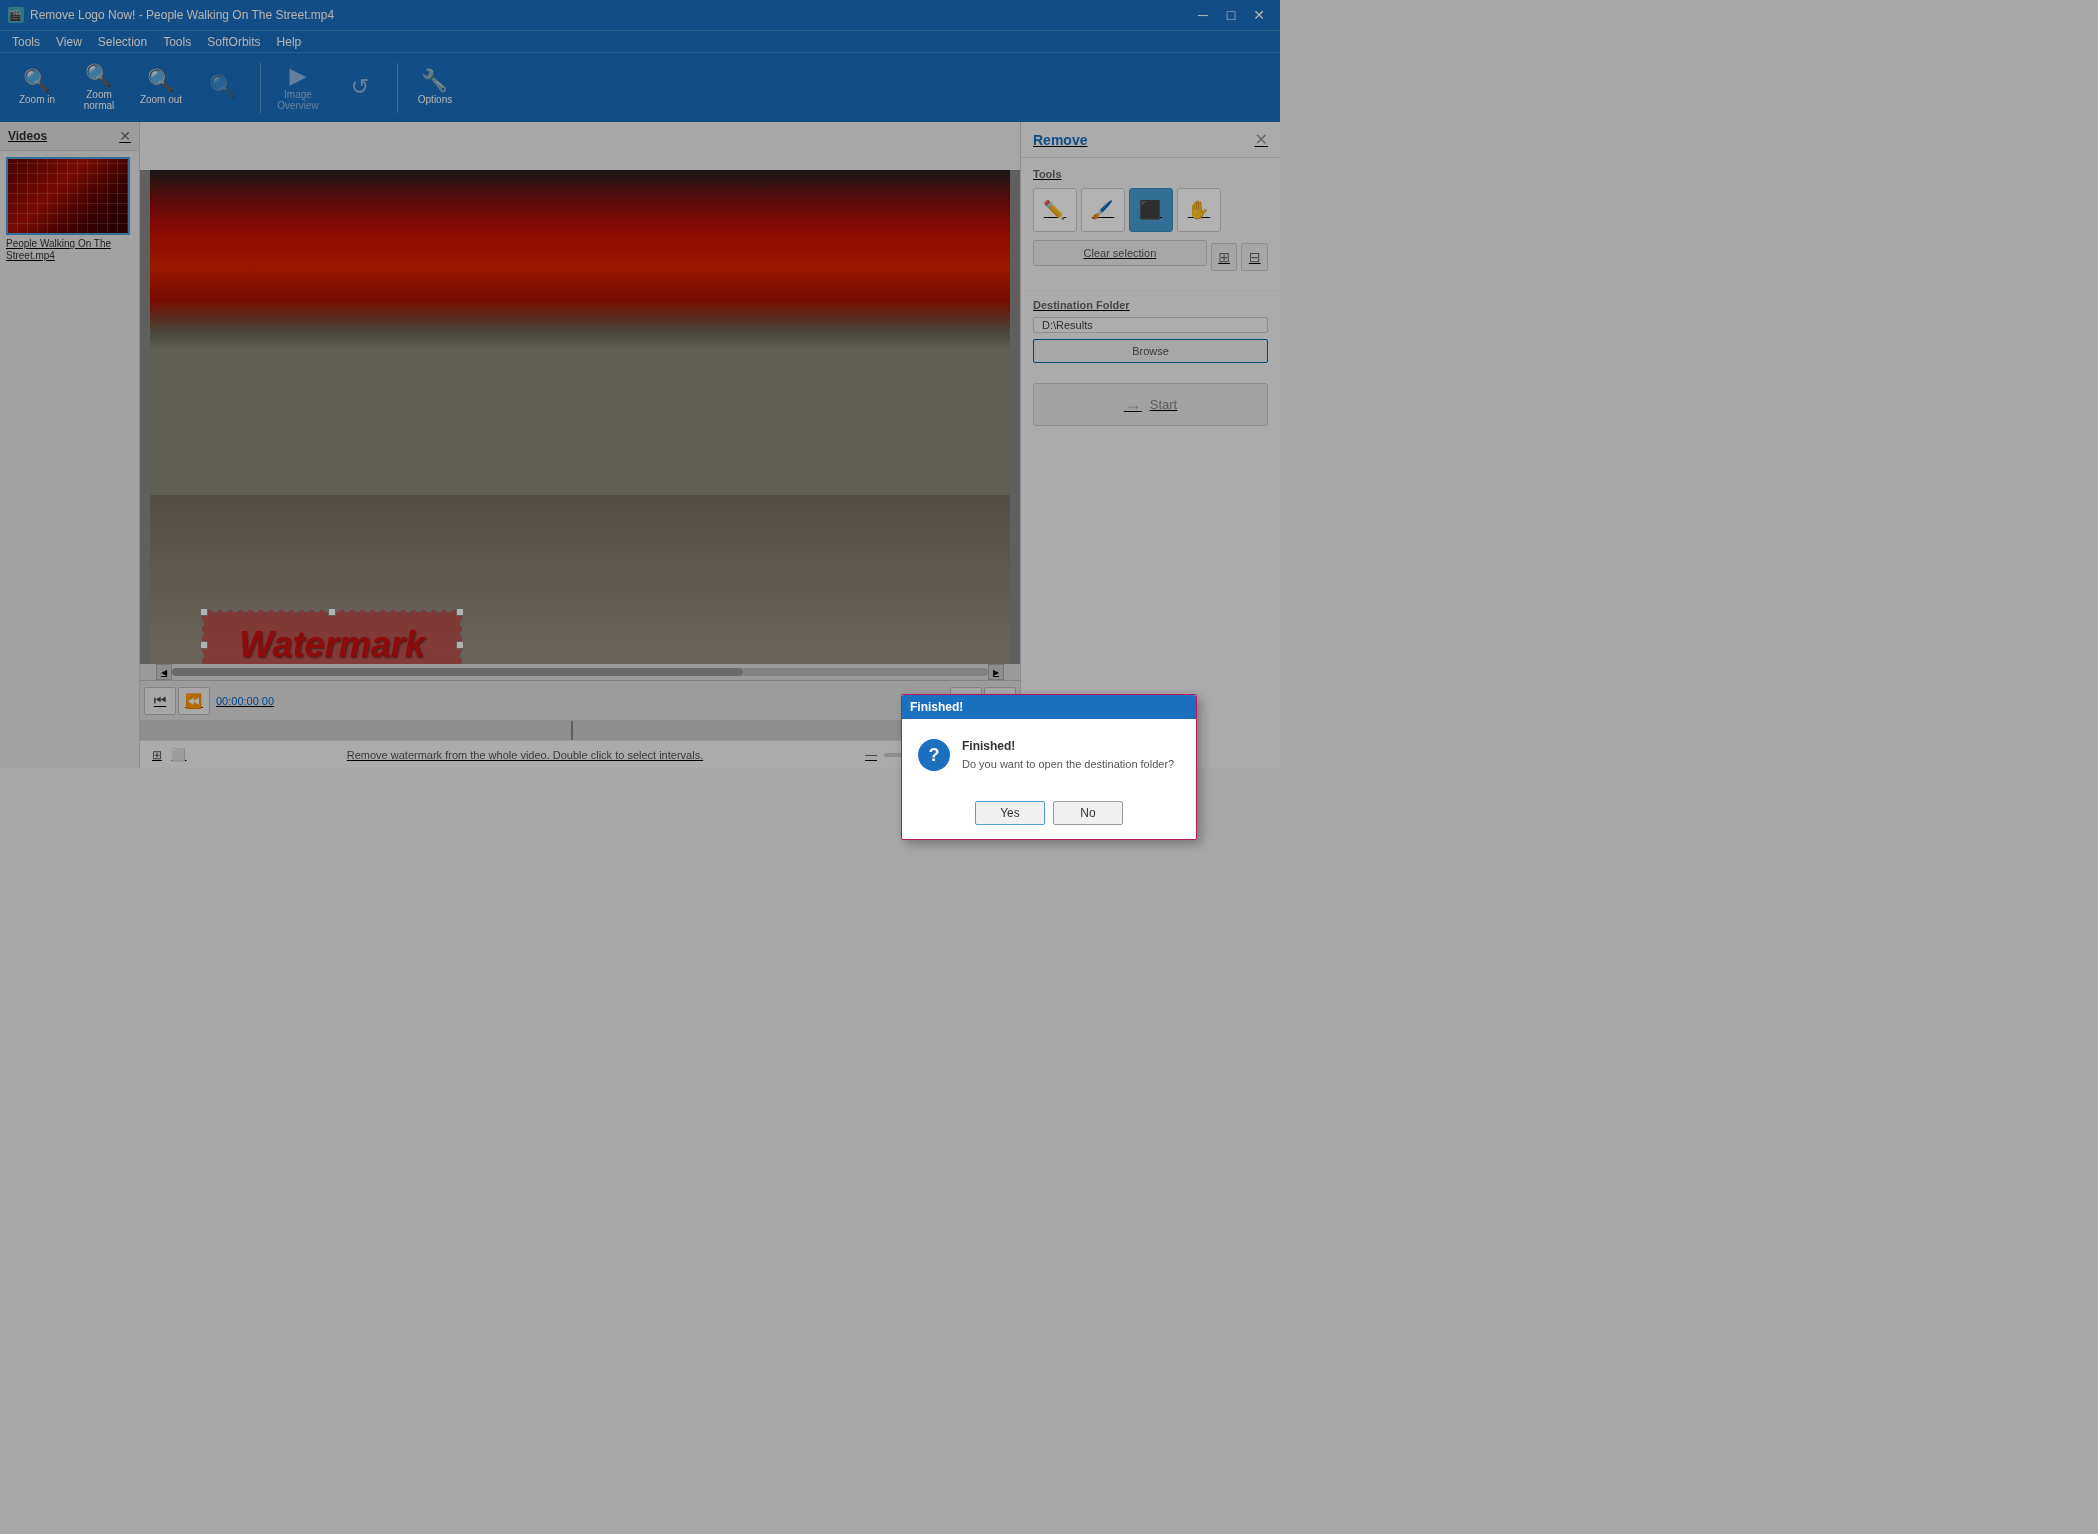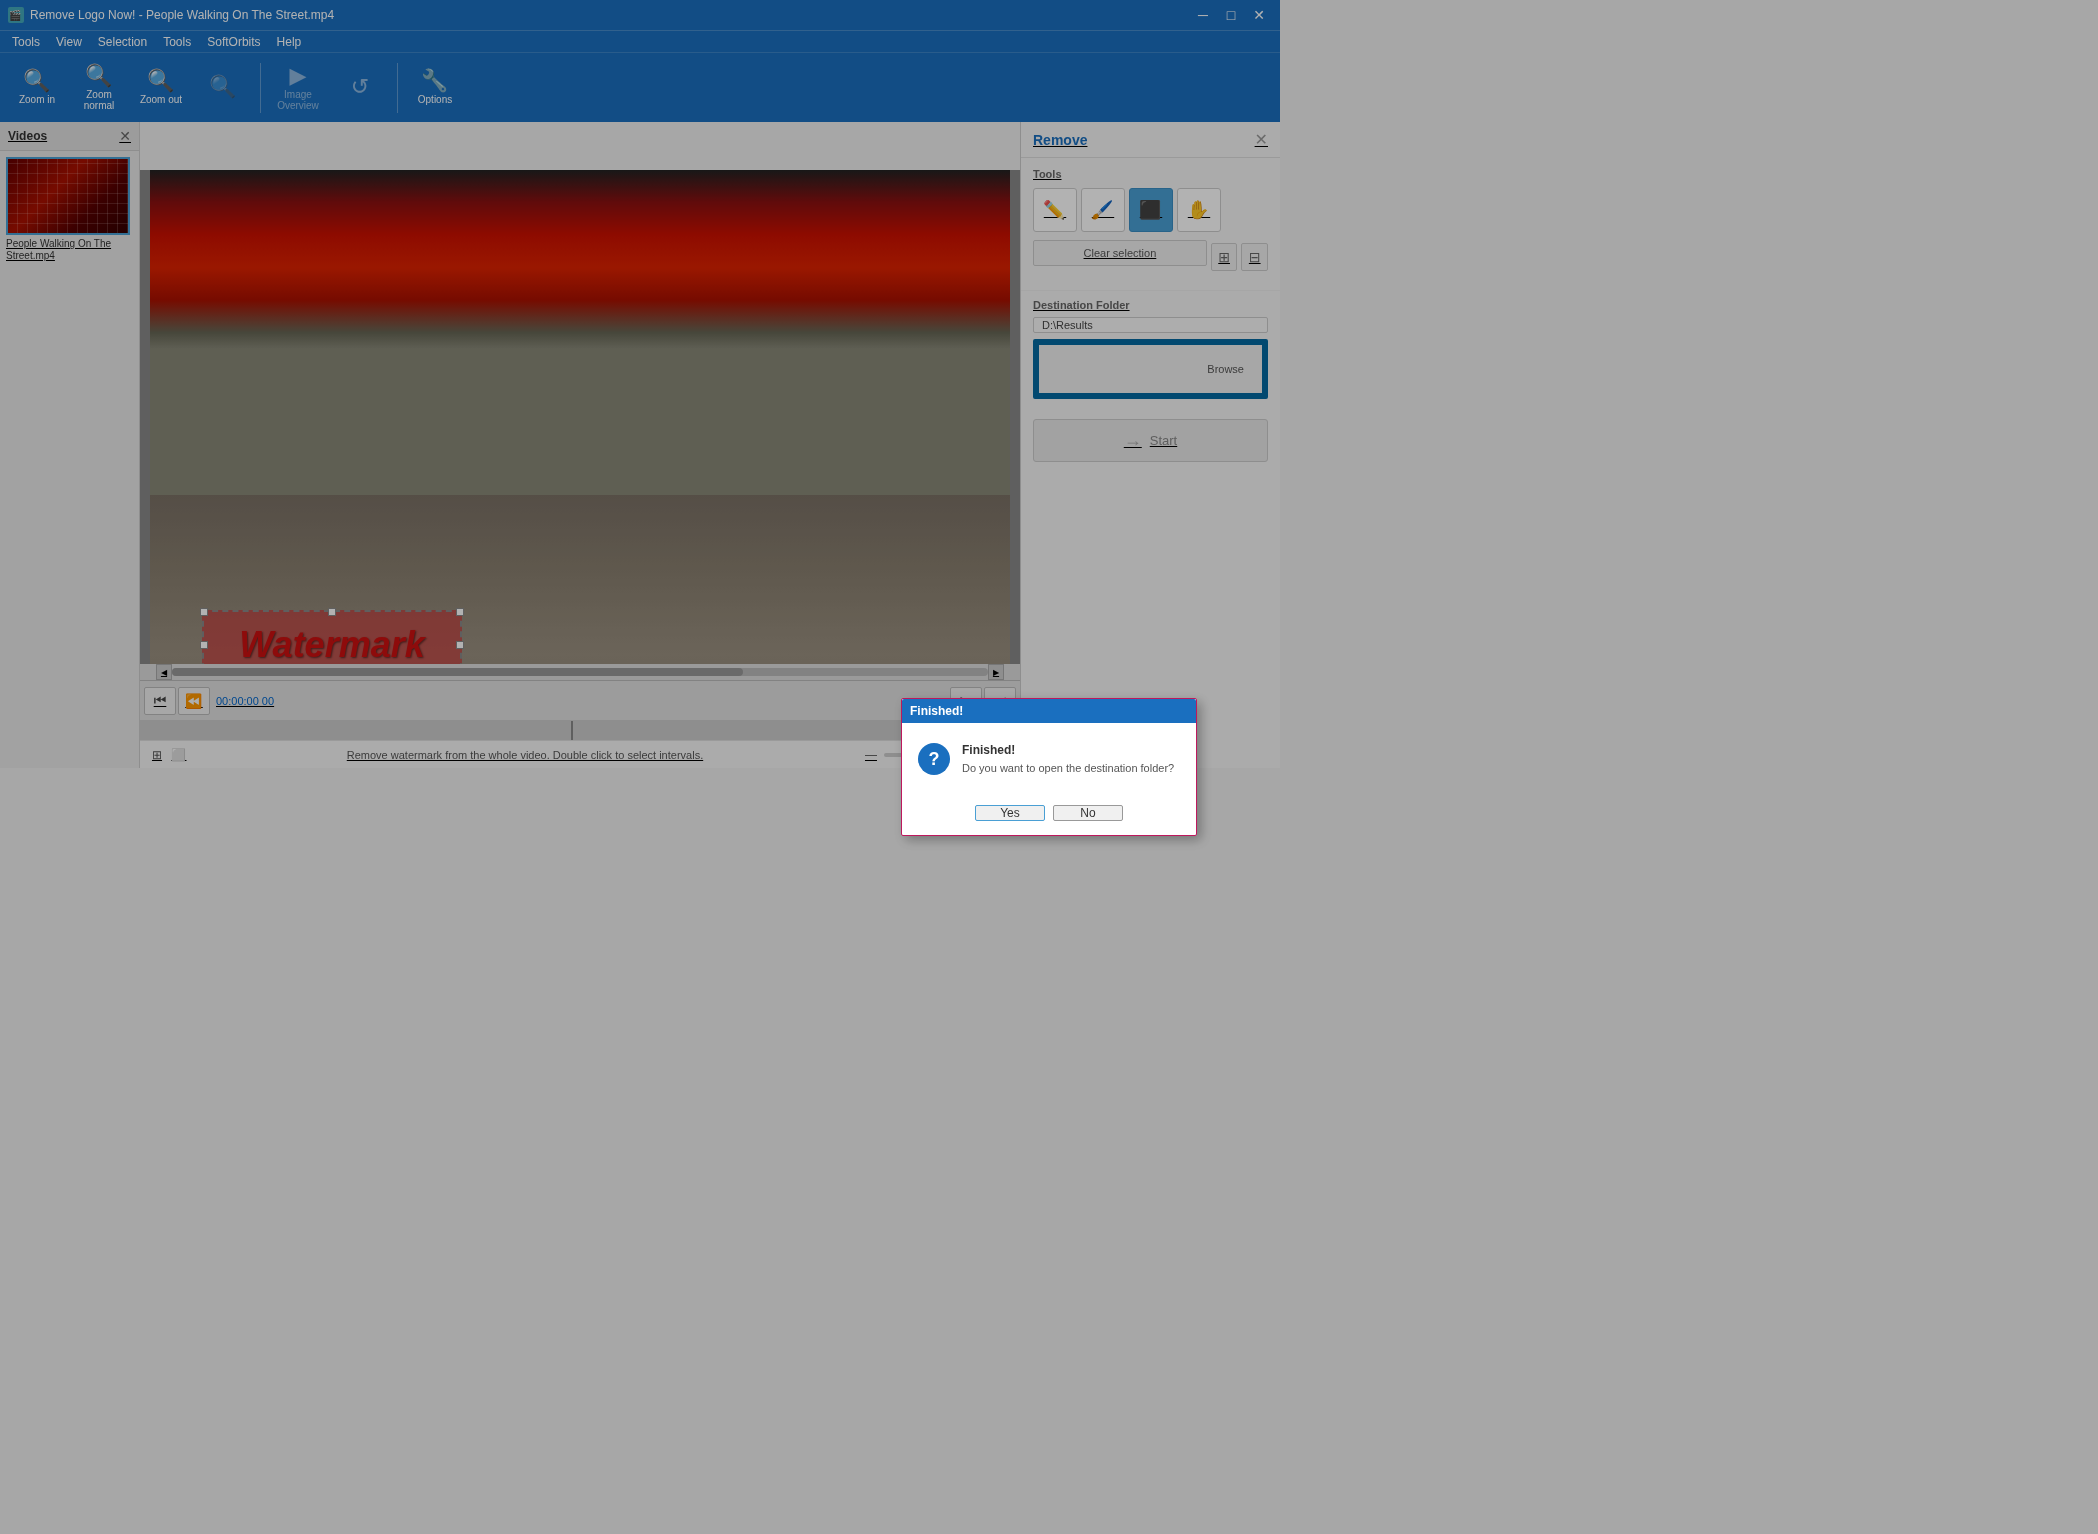--- a/index.html
+++ b/index.html
@@ -93,37 +93,37 @@
     .tools-row { display: flex; gap: 4px; margin-bottom: 8px; }
     .tool-btn { width: 44px; height: 44px; border: 1px solid #ccc; border-radius: 3px; background: white; cursor: pointer; display: flex; align-items: center; justify-content: center; font-size: 18px; color: #666; }
     .tool-btn.active { background: #4a9fd4; border-color: #3a8fc4; color: white; }
 
     .clear-btn { width: 100%; padding: 6px; background: #f0f0f0; border: 1px solid #ccc; border-radius: 2px; cursor: pointer; font-size: 11px; color: #555; margin-bottom: 8px; }
     .icon-btn { width: 36px; height: 28px; background: #f0f0f0; border: 1px solid #ccc; border-radius: 2px; cursor: pointer; display: flex; align-items: center; justify-content: center; font-size: 14px; color: #666; }
 
     .dest-section { padding: 8px 12px; border-top: 1px solid #eee; }
     .dest-label { font-size: 11px; color: #666; font-weight: 600; margin-bottom: 6px; }
     .dest-input { width: 100%; padding: 1px 8px; border: 1px solid #ccc; border-radius: 2px; font-size: 11px; background: #f8f8f8; color: #444; margin-bottom: 6px; }
-    .browse-btn { width: 100%; padding: 18px; background: #f0f0f0; border: 6px solid #0369a1; border-radius: 2px; cursor: pointer; font-size: 11px; color: #555; text-align: right; }
+    .browse-btn { width: 100%; padding: 5px; background: #f0f0f0; border: 1px solid #0369a1; border-radius: 2px; cursor: pointer; font-size: 11px; color: #555; }
 
     .start-btn { margin: 12px; padding: 10px; background: #e8e8e8; border: 1px solid #ccc; border-radius: 3px; cursor: pointer; font-size: 13px; color: #888; display: flex; align-items: center; justify-content: center; gap: 8px; }
     .start-arrow { font-size: 18px; color: #aaa; }
 
     
     .modal-overlay { position: fixed; top: 0; left: 0; right: 0; bottom: 0; background: rgba(0,0,0,0.3); display: flex; align-items: center; justify-content: center; z-index: 1000; }
     .modal { width: 296px; background: white; border: 1px solid #be185d; border-radius: 2px; box-shadow: 4px 4px 12px rgba(0,0,0,0.3); }
     .modal-title-bar { background: #1a6fbf; height: 24px; display: flex; align-items: center; padding: 0 8px; border-radius: 2px 2px 0 0; }
     .modal-title { color: white; font-size: 12px; font-weight: 600; }
     .modal-body { padding: 20px 16px; display: flex; gap: 12px; align-items: flex-start; }
     .modal-icon { width: 32px; height: 32px; border-radius: 50%; background: #1a6fbf; display: flex; align-items: center; justify-content: center; color: white; font-size: 18px; font-weight: bold; flex-shrink: 0; }
     .modal-message { flex: 1; }
     .modal-msg-title { font-size: 12px; font-weight: 600; color: #333; margin-bottom: 4px; }
     .modal-msg-body { font-size: 11px; color: #555; line-height: 1.4; }
     .modal-footer { display: flex; justify-content: center; gap: 8px; padding: 8px 16px 14px; }
-    .modal-btn { width: 70px; height: 16px; border: 1px solid #999; border-radius: 2px; background: #f0f0f0; cursor: pointer; font-size: 12px; color: #333; }
+    .modal-btn { width: 70px; height: 24px; border: 1px solid #999; border-radius: 2px; background: #f0f0f0; cursor: pointer; font-size: 12px; color: #333; }
     .modal-btn.primary { background: #f0f0f0; border-color: #4a9fd4; }
 
     
     .grid-overlay { position: absolute; top: 0; left: 0; right: 0; bottom: 0; background-image: repeating-linear-gradient(0deg, transparent, transparent 9px, rgba(255,255,255,0.15) 9px, rgba(255,255,255,0.15) 10px), repeating-linear-gradient(90deg, transparent, transparent 9px, rgba(255,255,255,0.15) 9px, rgba(255,255,255,0.15) 10px); }
     .thumb-red { background: linear-gradient(135deg, #660000 0%, #aa1100 40%, #550000 70%, #330000 100%); }
   </style>
 </head>
 <body>
 
 <div class="title-bar">

